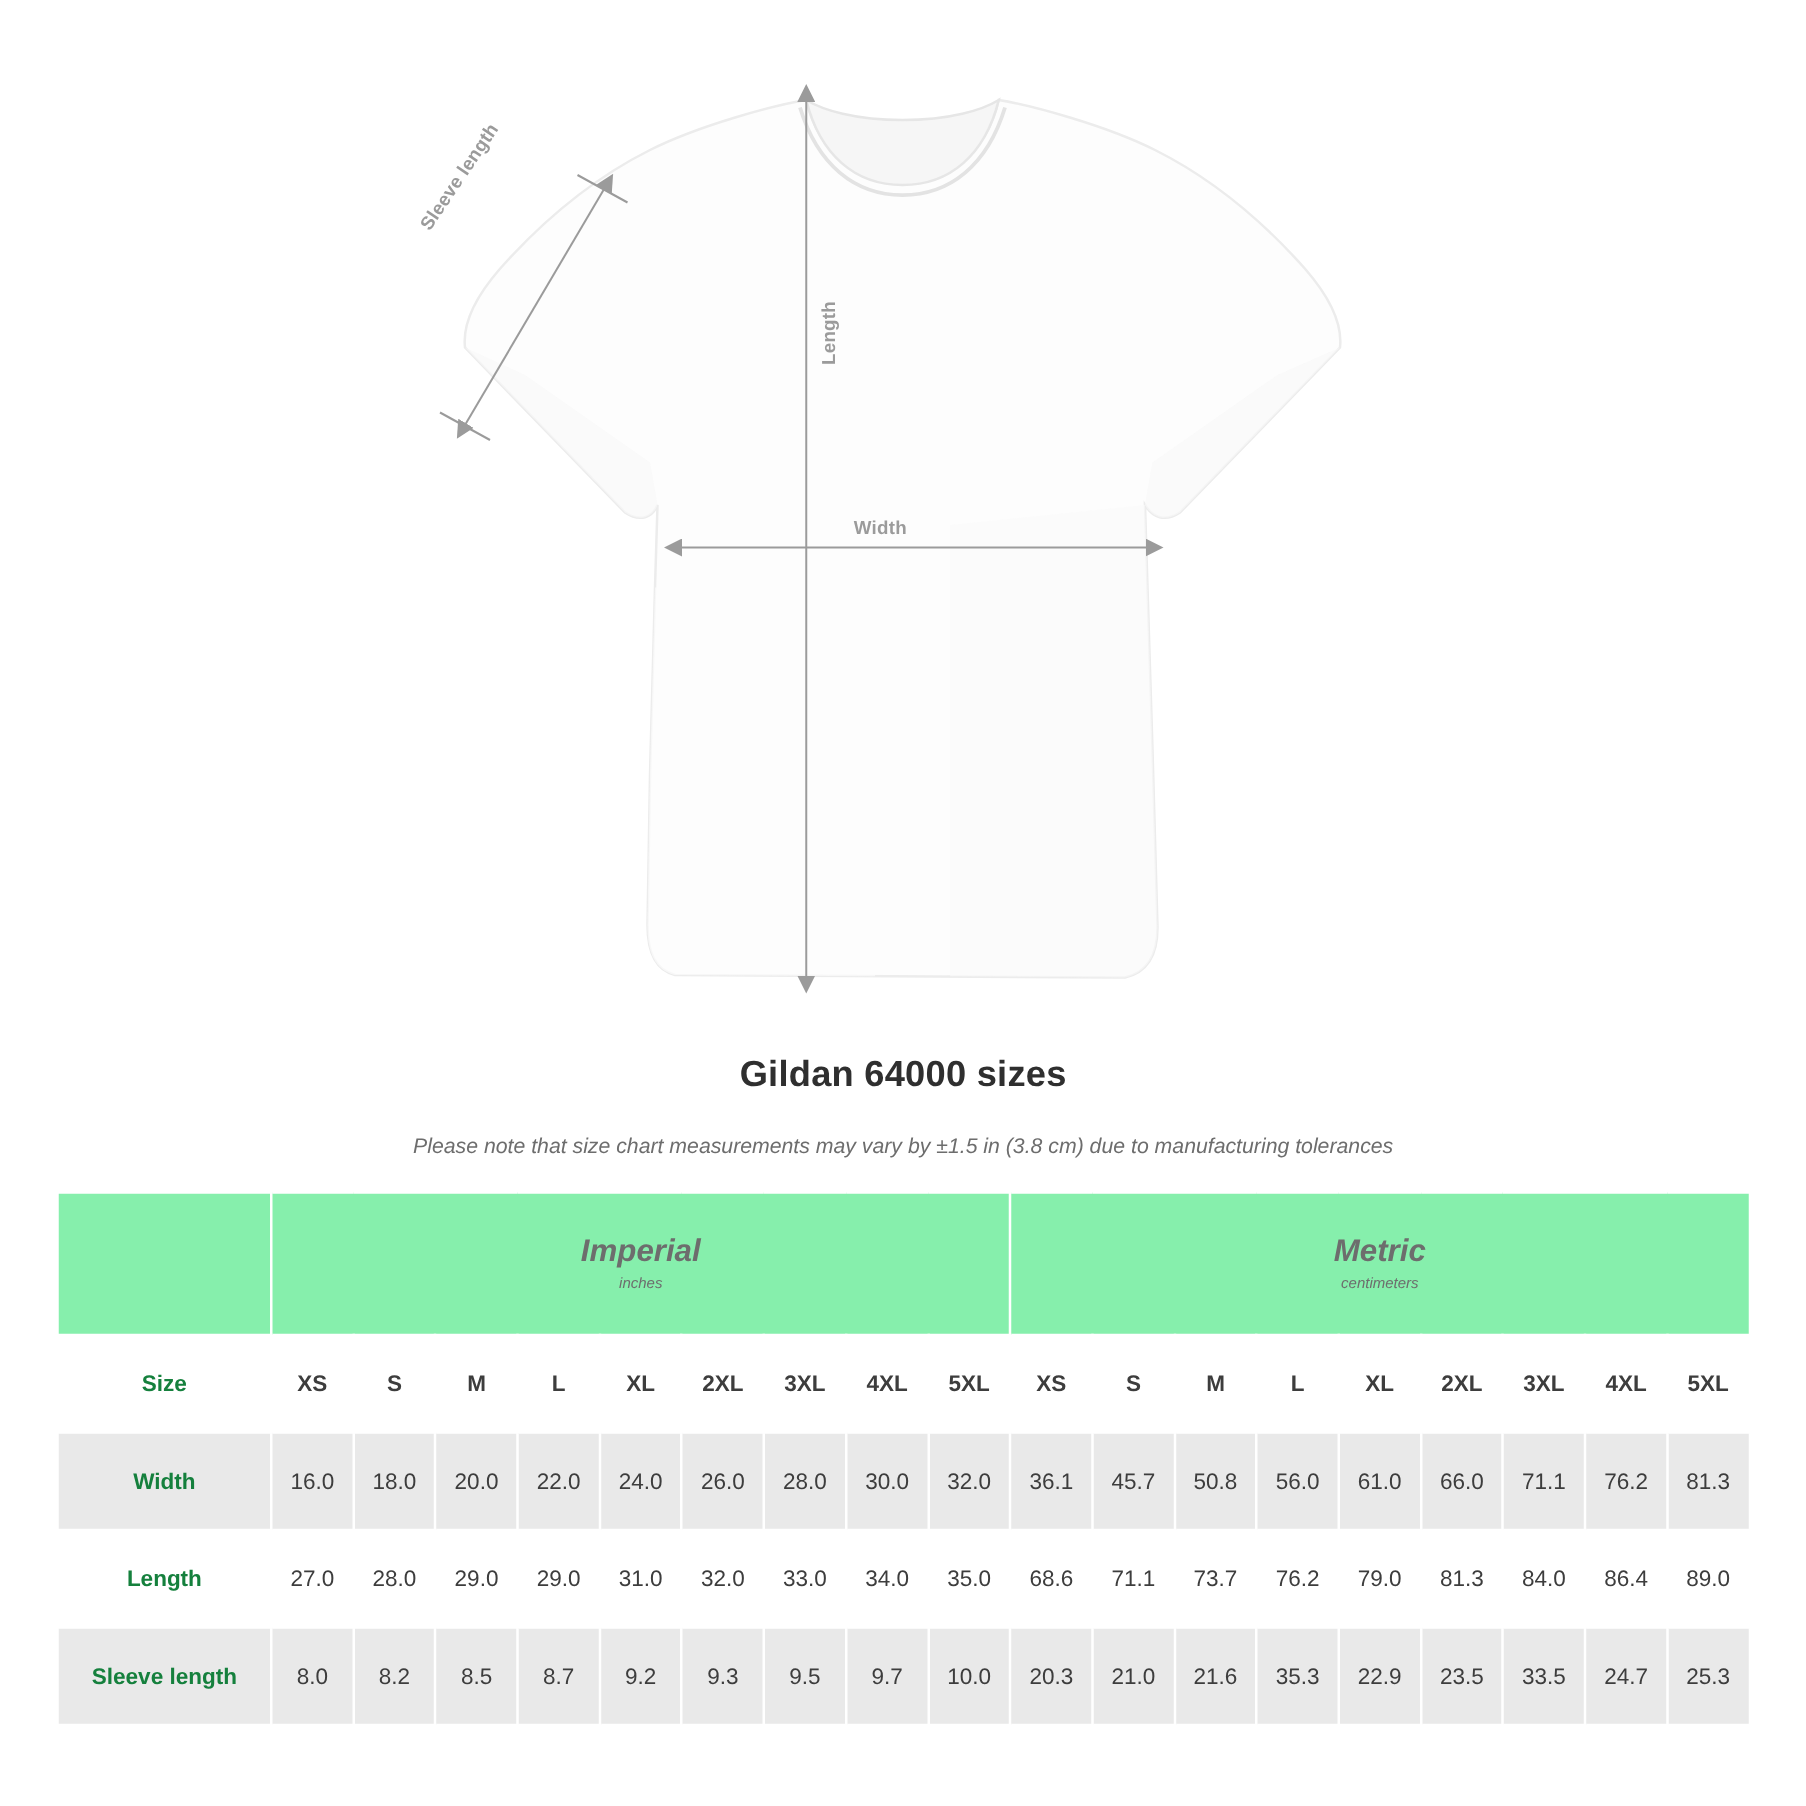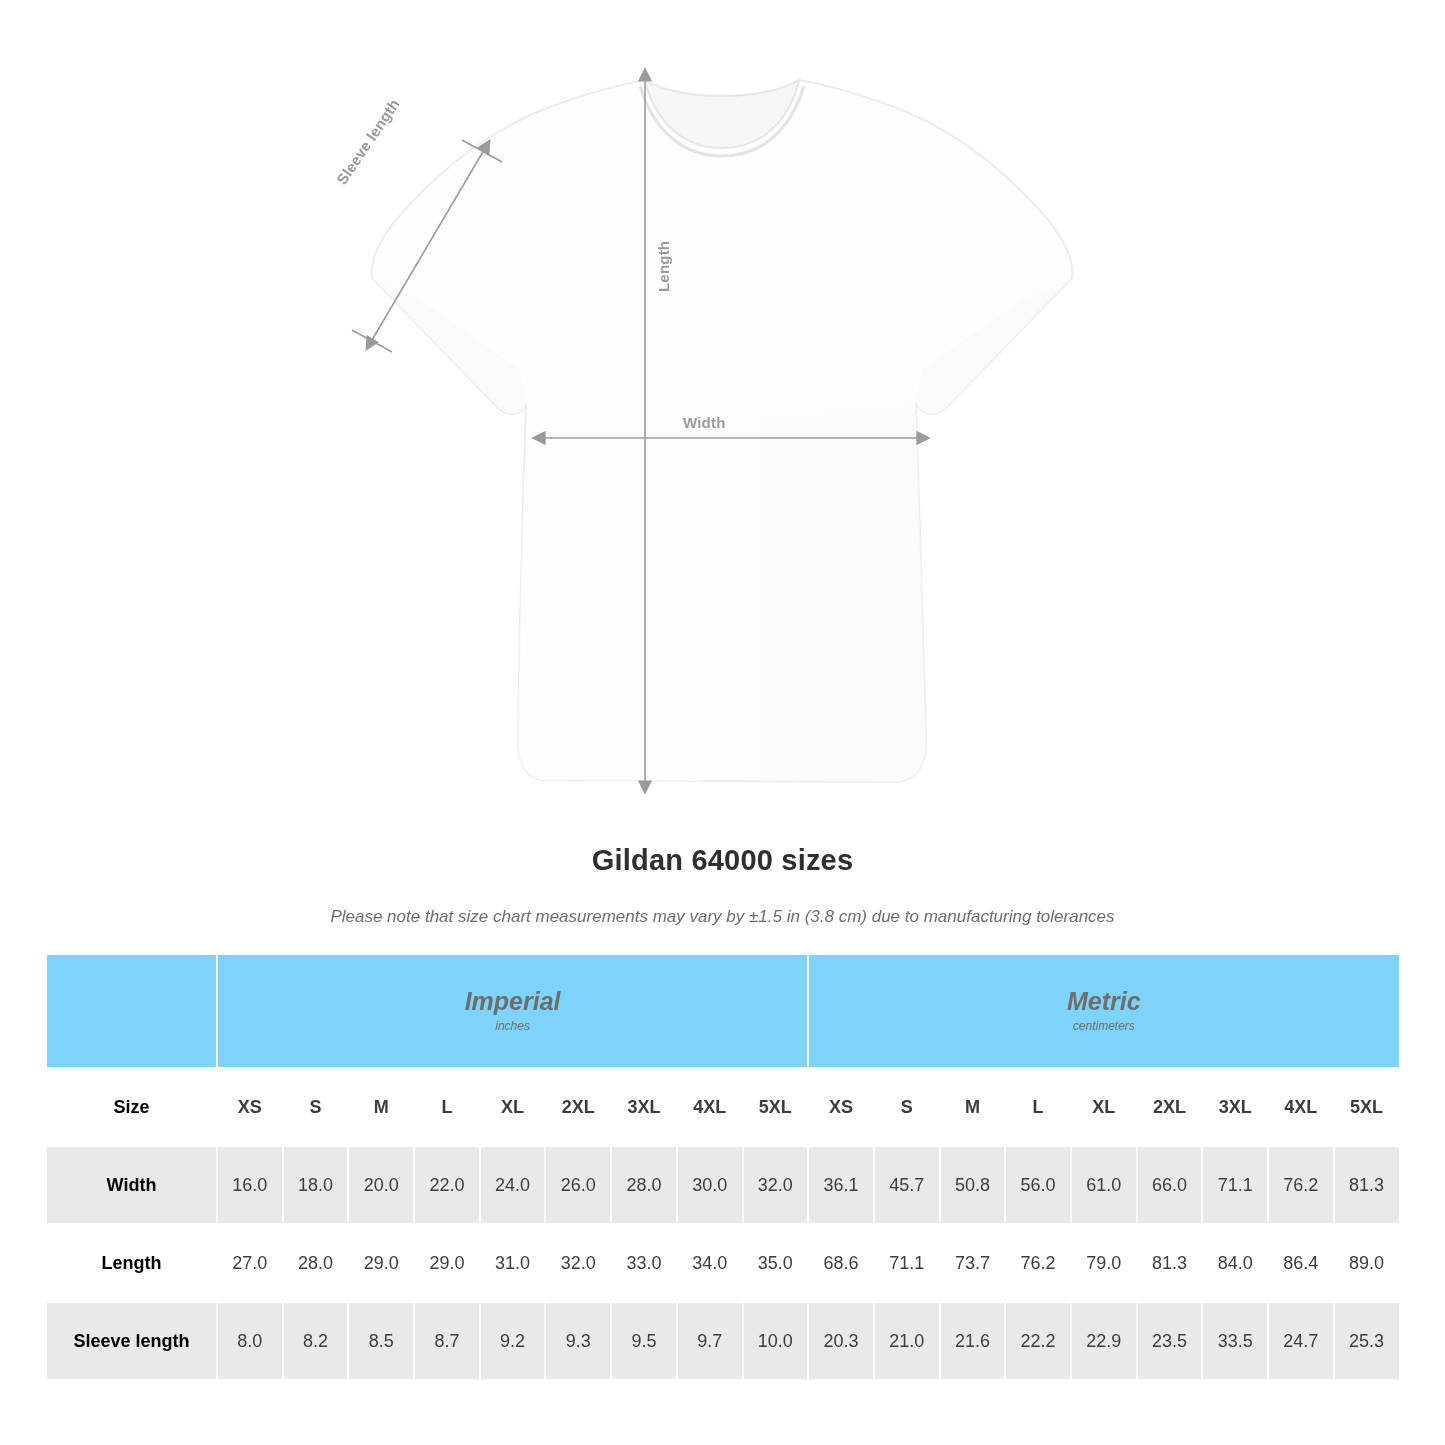--- a/index.html
+++ b/index.html
@@ -86,21 +86,21 @@
     table-layout: fixed;
   }
   th, td {
     border: 2px solid #ffffff;
     text-align: center;
     font-size: 17px;
     color: #3d3d3d;
     padding: 0;
   }
   .unit-header td {
-    background: #7dd3fc;
+    background: #86efac;
     height: 112px;
     vertical-align: middle;
   }
   .unit-name {
     font-size: 25px;
     font-weight: bold;
     font-style: italic;
     color: #6d6d6d;
     line-height: 1.25;
   }
@@ -118,21 +118,21 @@
   }
   .row-odd td { background: #e9e9e9; }
   .row-even td { background: #ffffff; }
   .data-row td {
     height: 76px;
     font-size: 18px;
   }
   .rowhead {
     font-weight: bold;
     font-size: 18px;
-    color: #000000;
+    color: #15803d;
     margin-top: 30px;
   }
   col.label-col { width: 171px; }
   col.data-col { width: 65.7px; }
 </style>
 </head>
 <body>
 
 <div id="page">
 
@@ -303,21 +303,21 @@
             <td>8.5</td>
             <td>8.7</td>
             <td>9.2</td>
             <td>9.3</td>
             <td>9.5</td>
             <td>9.7</td>
             <td>10.0</td>
             <td>20.3</td>
             <td>21.0</td>
             <td>21.6</td>
-            <td>22.2</td>
+            <td>35.3</td>
             <td>22.9</td>
             <td>23.5</td>
             <td>33.5</td>
             <td>24.7</td>
             <td>25.3</td>
           </tr>
         </tbody>
     </table>
   </div>
 

